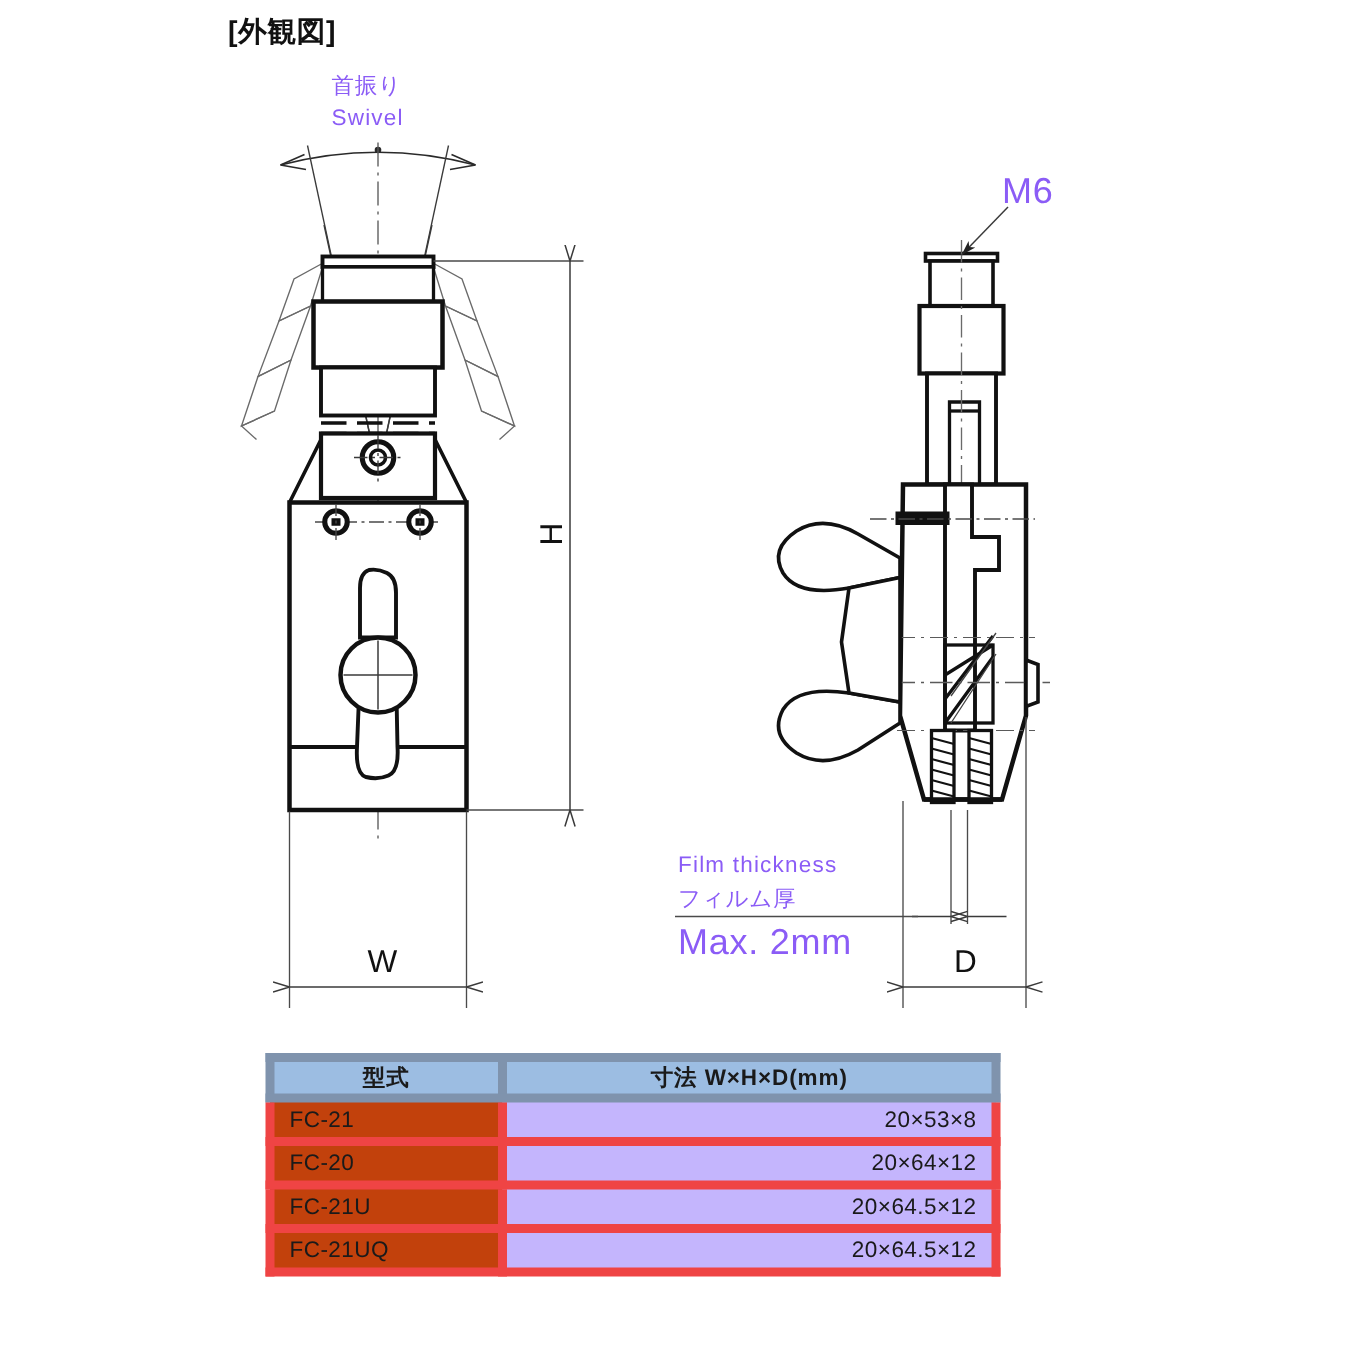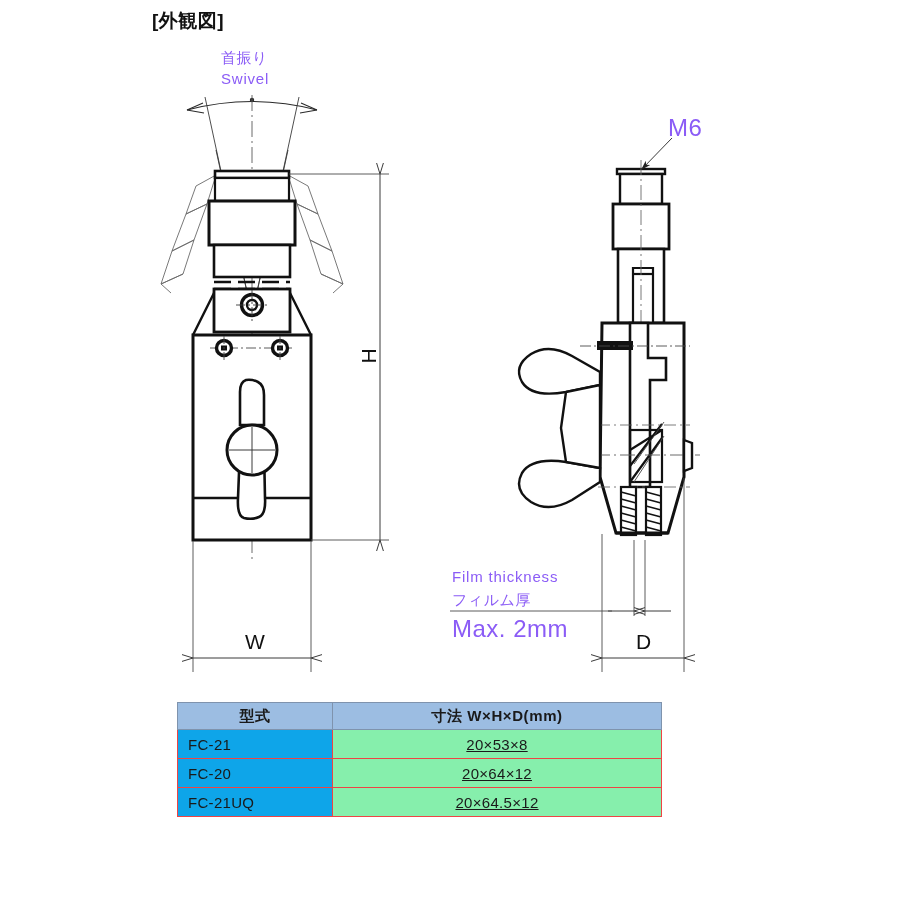--- a/index.html
+++ b/index.html
@@ -45,46 +45,45 @@
   table.spec {
     border-collapse: collapse;
     width: 484px;
     table-layout: fixed;
     font-size: 15px;
   }
   table.spec col.c-model { width: 155px; }
   table.spec col.c-dim   { width: 329px; }
   table.spec th,
   table.spec td {
-    border: 1px solid #ef4444;
+    border: 6px solid #ef4444;
     padding: 0 10px;
     height: 29px;
     box-sizing: border-box;
     color: #1a1a1a;
     font-weight: normal;
   }
   table.spec thead th {
     background: #9cbde2;
     text-align: center;
     font-weight: bold;
     font-size: 15px;
     letter-spacing: 0.6px;
     height: 27px;
     border-color: #7f93ad;
   }
   table.spec tbody td.model-cell {
-    background: #0ea5e9;
+    background: #c2410c;
     text-align: left;
     letter-spacing: 0.3px;
   }
   table.spec tbody td.dim-cell {
-    background: #86efac;
-    text-align: center;
+    background: #c4b5fd;
+    text-align: right;
     letter-spacing: 0.3px;
-    text-decoration: underline;
   }
   
   .anno {
     position: absolute;
     font-size: 15px;
     color: #8b5cf6;
     white-space: nowrap;
     line-height: 1.22;
   }
   .anno.jp { font-size: 15px; letter-spacing: 0.5px; }
@@ -385,20 +384,24 @@
       <tbody>
         <tr>
           <td class="model-cell">FC-21</td>
           <td class="dim-cell">20×53×8</td>
         </tr>
         <tr>
           <td class="model-cell">FC-20</td>
           <td class="dim-cell">20×64×12</td>
         </tr>
         <tr>
+          <td class="model-cell">FC-21U</td>
+          <td class="dim-cell">20×64.5×12</td>
+        </tr>
+        <tr>
           <td class="model-cell">FC-21UQ</td>
           <td class="dim-cell">20×64.5×12</td>
         </tr>
       </tbody>
     </table>
   </div>
 
 </div>
 
 </body></html>

